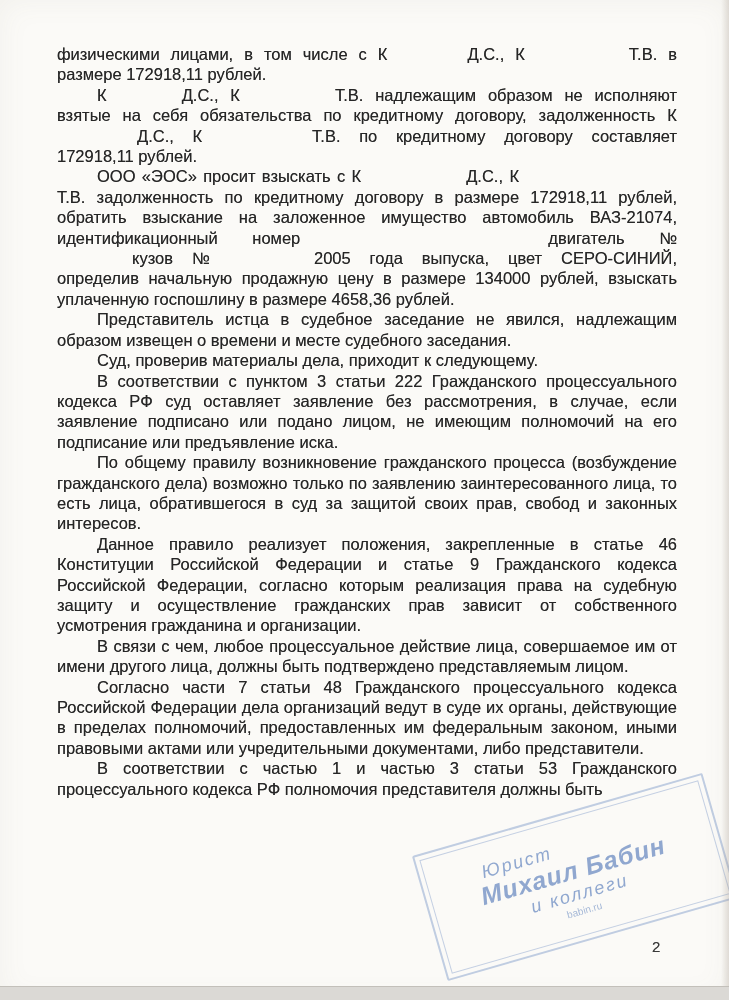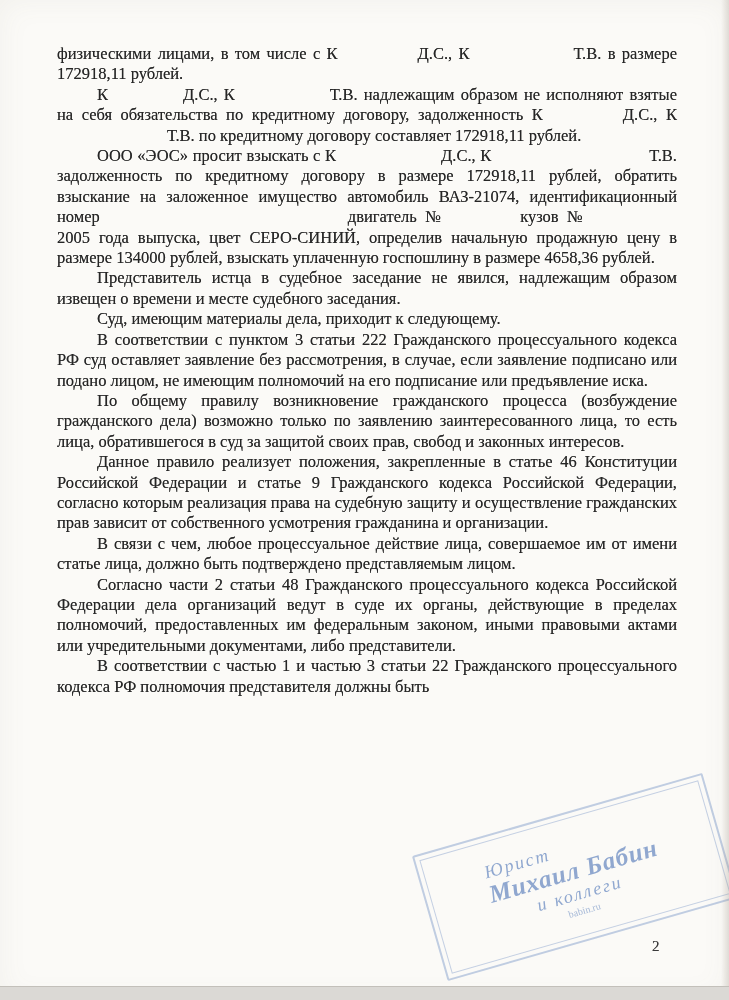--- a/index.html
+++ b/index.html
@@ -1,19 +1,19 @@
 <!DOCTYPE html>
 <html><head>
 <meta charset="utf-8">
 <style>
   html, body { margin:0; padding:0; background:#e9e7e3; }
   .scan-page {
     position:relative; width:729px; height:1000px;
     background:#fbfaf7; overflow:hidden;
-    font-family:Liberation Serif, serif;
+    font-family:Liberation Sans, sans-serif;
     box-shadow: inset 0 0 30px rgba(120,110,100,.07);
   }
   .doc-text {
     position:absolute; left:57px; top:44px; width:620px;
     color:#262626; font-size:16.5px; line-height:20.4px;
     text-align:justify; text-justify:inter-word;
     text-shadow:0 0 .5px rgba(70,70,70,.75);
   }
   .para { margin:0; padding:0; }
   .para.indent { text-indent:40px; }
@@ -53,27 +53,27 @@
 </head>
 <body>
 
 <div class="scan-page">
 
   <div class="doc-text" id="doc-text">
       <p class="para">физическими лицами, в том числе с К<span class="gap" style="width: 80px;"></span>Д.С., К<span class="gap" style="width: 104px;"></span>Т.В. в размере 172918,11 рублей.</p>
       <p class="para indent">К<span class="gap" style="width: 75px;"></span>Д.С., К<span class="gap" style="width: 95px;"></span>Т.В. надлежащим образом не исполняют взятые на себя обязательства по кредитному договору, задолженность К<span class="gap" style="width: 80px;"></span>Д.С., К<span class="gap" style="width: 110px;"></span>Т.В. по кредитному договору составляет 172918,11 рублей.</p>
       <p class="para indent">ООО «ЭОС» просит взыскать с К<span class="gap" style="width: 105px;"></span>Д.С., К<span class="gap" style="width: 158px;"></span>Т.В. задолженность по кредитному договору в размере 172918,11 рублей, обратить взыскание на заложенное имущество автомобиль ВАЗ-21074, идентификационный номер<span class="gap" style="width: 248px;"></span>двигатель №<span class="gap" style="width: 75px;"></span>кузов №<span class="gap" style="width: 90px;"></span>2005 года выпуска, цвет СЕРО-СИНИЙ, определив начальную продажную цену в размере 134000 рублей, взыскать уплаченную госпошлину в размере 4658,36 рублей.</p>
       <p class="para indent">Представитель истца в судебное заседание не явился, надлежащим образом извещен о времени и месте судебного заседания.</p>
-      <p class="para indent">Суд, имеющим материалы дела, приходит к следующему.</p>
+      <p class="para indent">Суд, проверив материалы дела, приходит к следующему.</p>
       <p class="para indent">В соответствии с пунктом 3 статьи 222 Гражданского процессуального кодекса РФ суд оставляет заявление без рассмотрения, в случае, если заявление подписано или подано лицом, не имеющим полномочий на его подписание или предъявление иска.</p>
       <p class="para indent">По общему правилу возникновение гражданского процесса (возбуждение гражданского дела) возможно только по заявлению заинтересованного лица, то есть лица, обратившегося в суд за защитой своих прав, свобод и законных интересов.</p>
       <p class="para indent">Данное правило реализует положения, закрепленные в статье 46 Конституции Российской Федерации и статье 9 Гражданского кодекса Российской Федерации, согласно которым реализация права на судебную защиту и осуществление гражданских прав зависит от собственного усмотрения гражданина и организации.</p>
-      <p class="para indent">В связи с чем, любое процессуальное действие лица, совершаемое им от имени статье лица, должно быть подтверждено представляемым лицом.</p>
-      <p class="para indent">Согласно части 2 статьи 48 Гражданского процессуального кодекса Российской Федерации дела организаций ведут в суде их органы, действующие в пределах полномочий, предоставленных им федеральным законом, иными правовыми актами или учредительными документами, либо представители.</p>
-      <p class="para indent">В соответствии с частью 1 и частью 3 статьи 22 Гражданского процессуального кодекса РФ полномочия представителя должны быть</p>
+      <p class="para indent">В связи с чем, любое процессуальное действие лица, совершаемое им от имени другого лица, должны быть подтверждено представляемым лицом.</p>
+      <p class="para indent">Согласно части 7 статьи 48 Гражданского процессуального кодекса Российской Федерации дела организаций ведут в суде их органы, действующие в пределах полномочий, предоставленных им федеральным законом, иными правовыми актами или учредительными документами, либо представители.</p>
+      <p class="para indent">В соответствии с частью 1 и частью 3 статьи 53 Гражданского процессуального кодекса РФ полномочия представителя должны быть</p>
     </div>
 
   <div class="watermark">
     <div class="wm-inner">
       <div class="wm-l1">Юрист</div>
       <div class="wm-l2">Михаил Бабин</div>
       <div class="wm-l3">и коллеги</div>
       <div class="wm-url">babin.ru</div>
     </div>
   </div>

